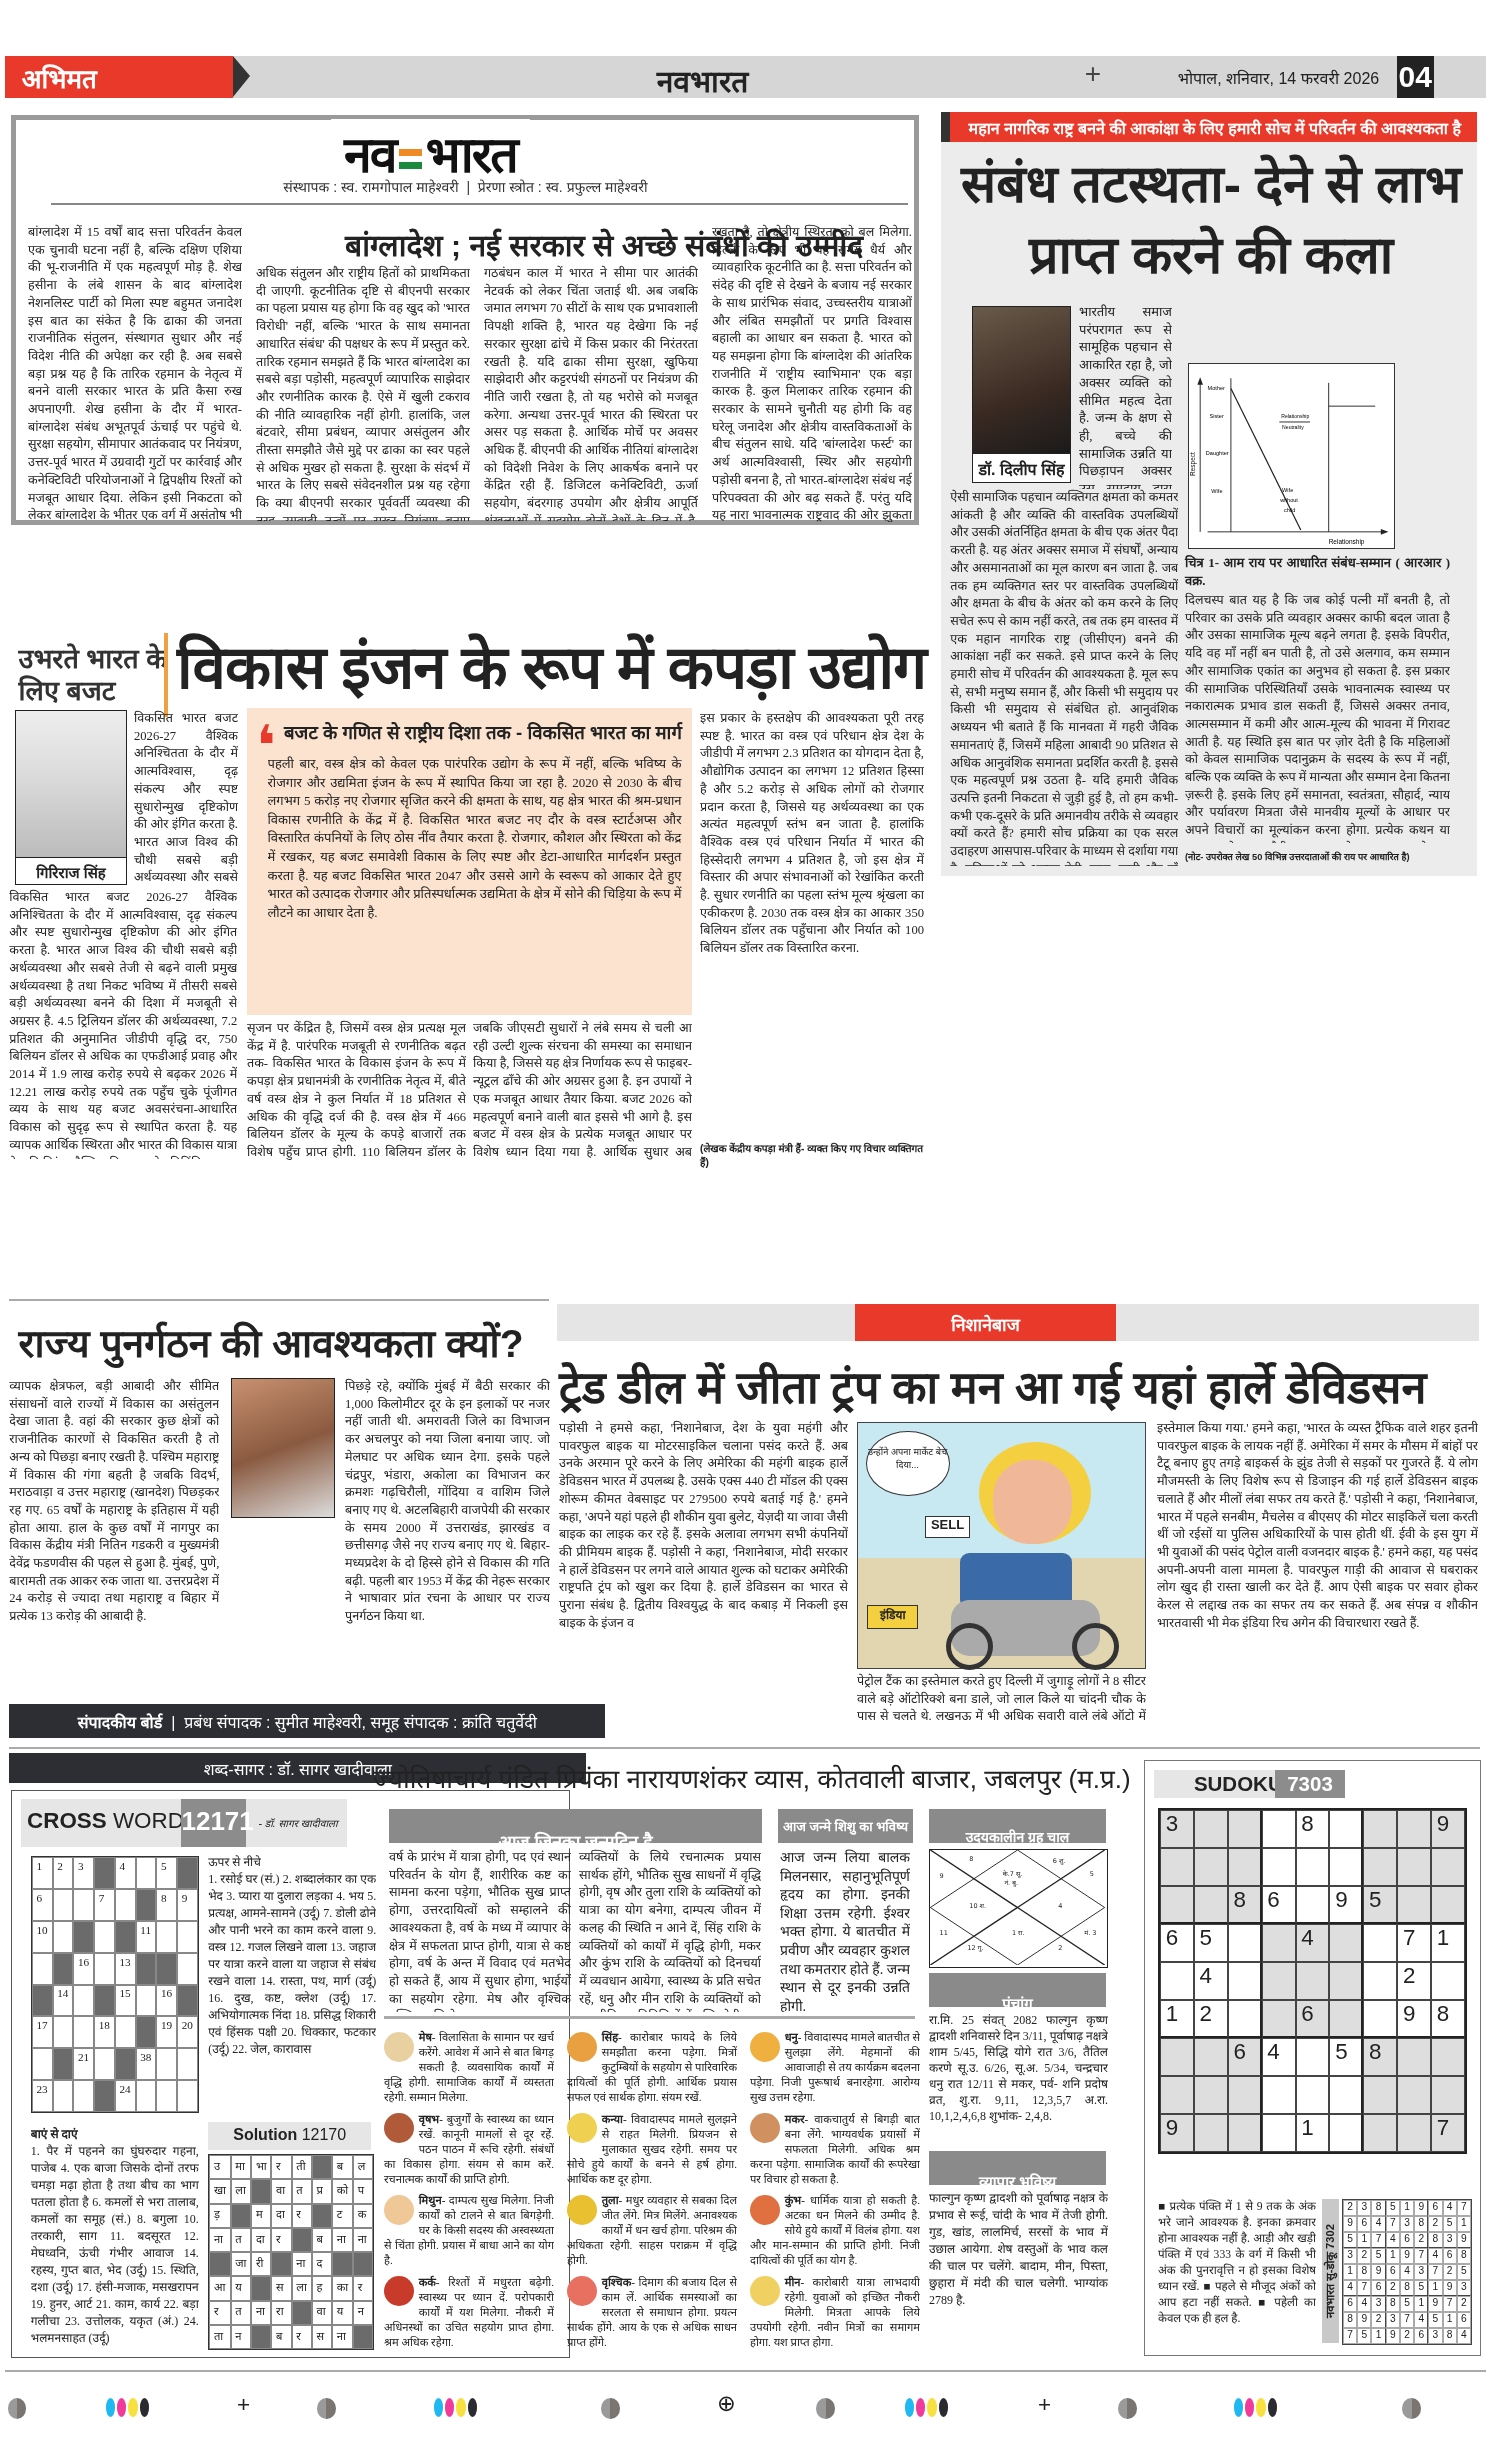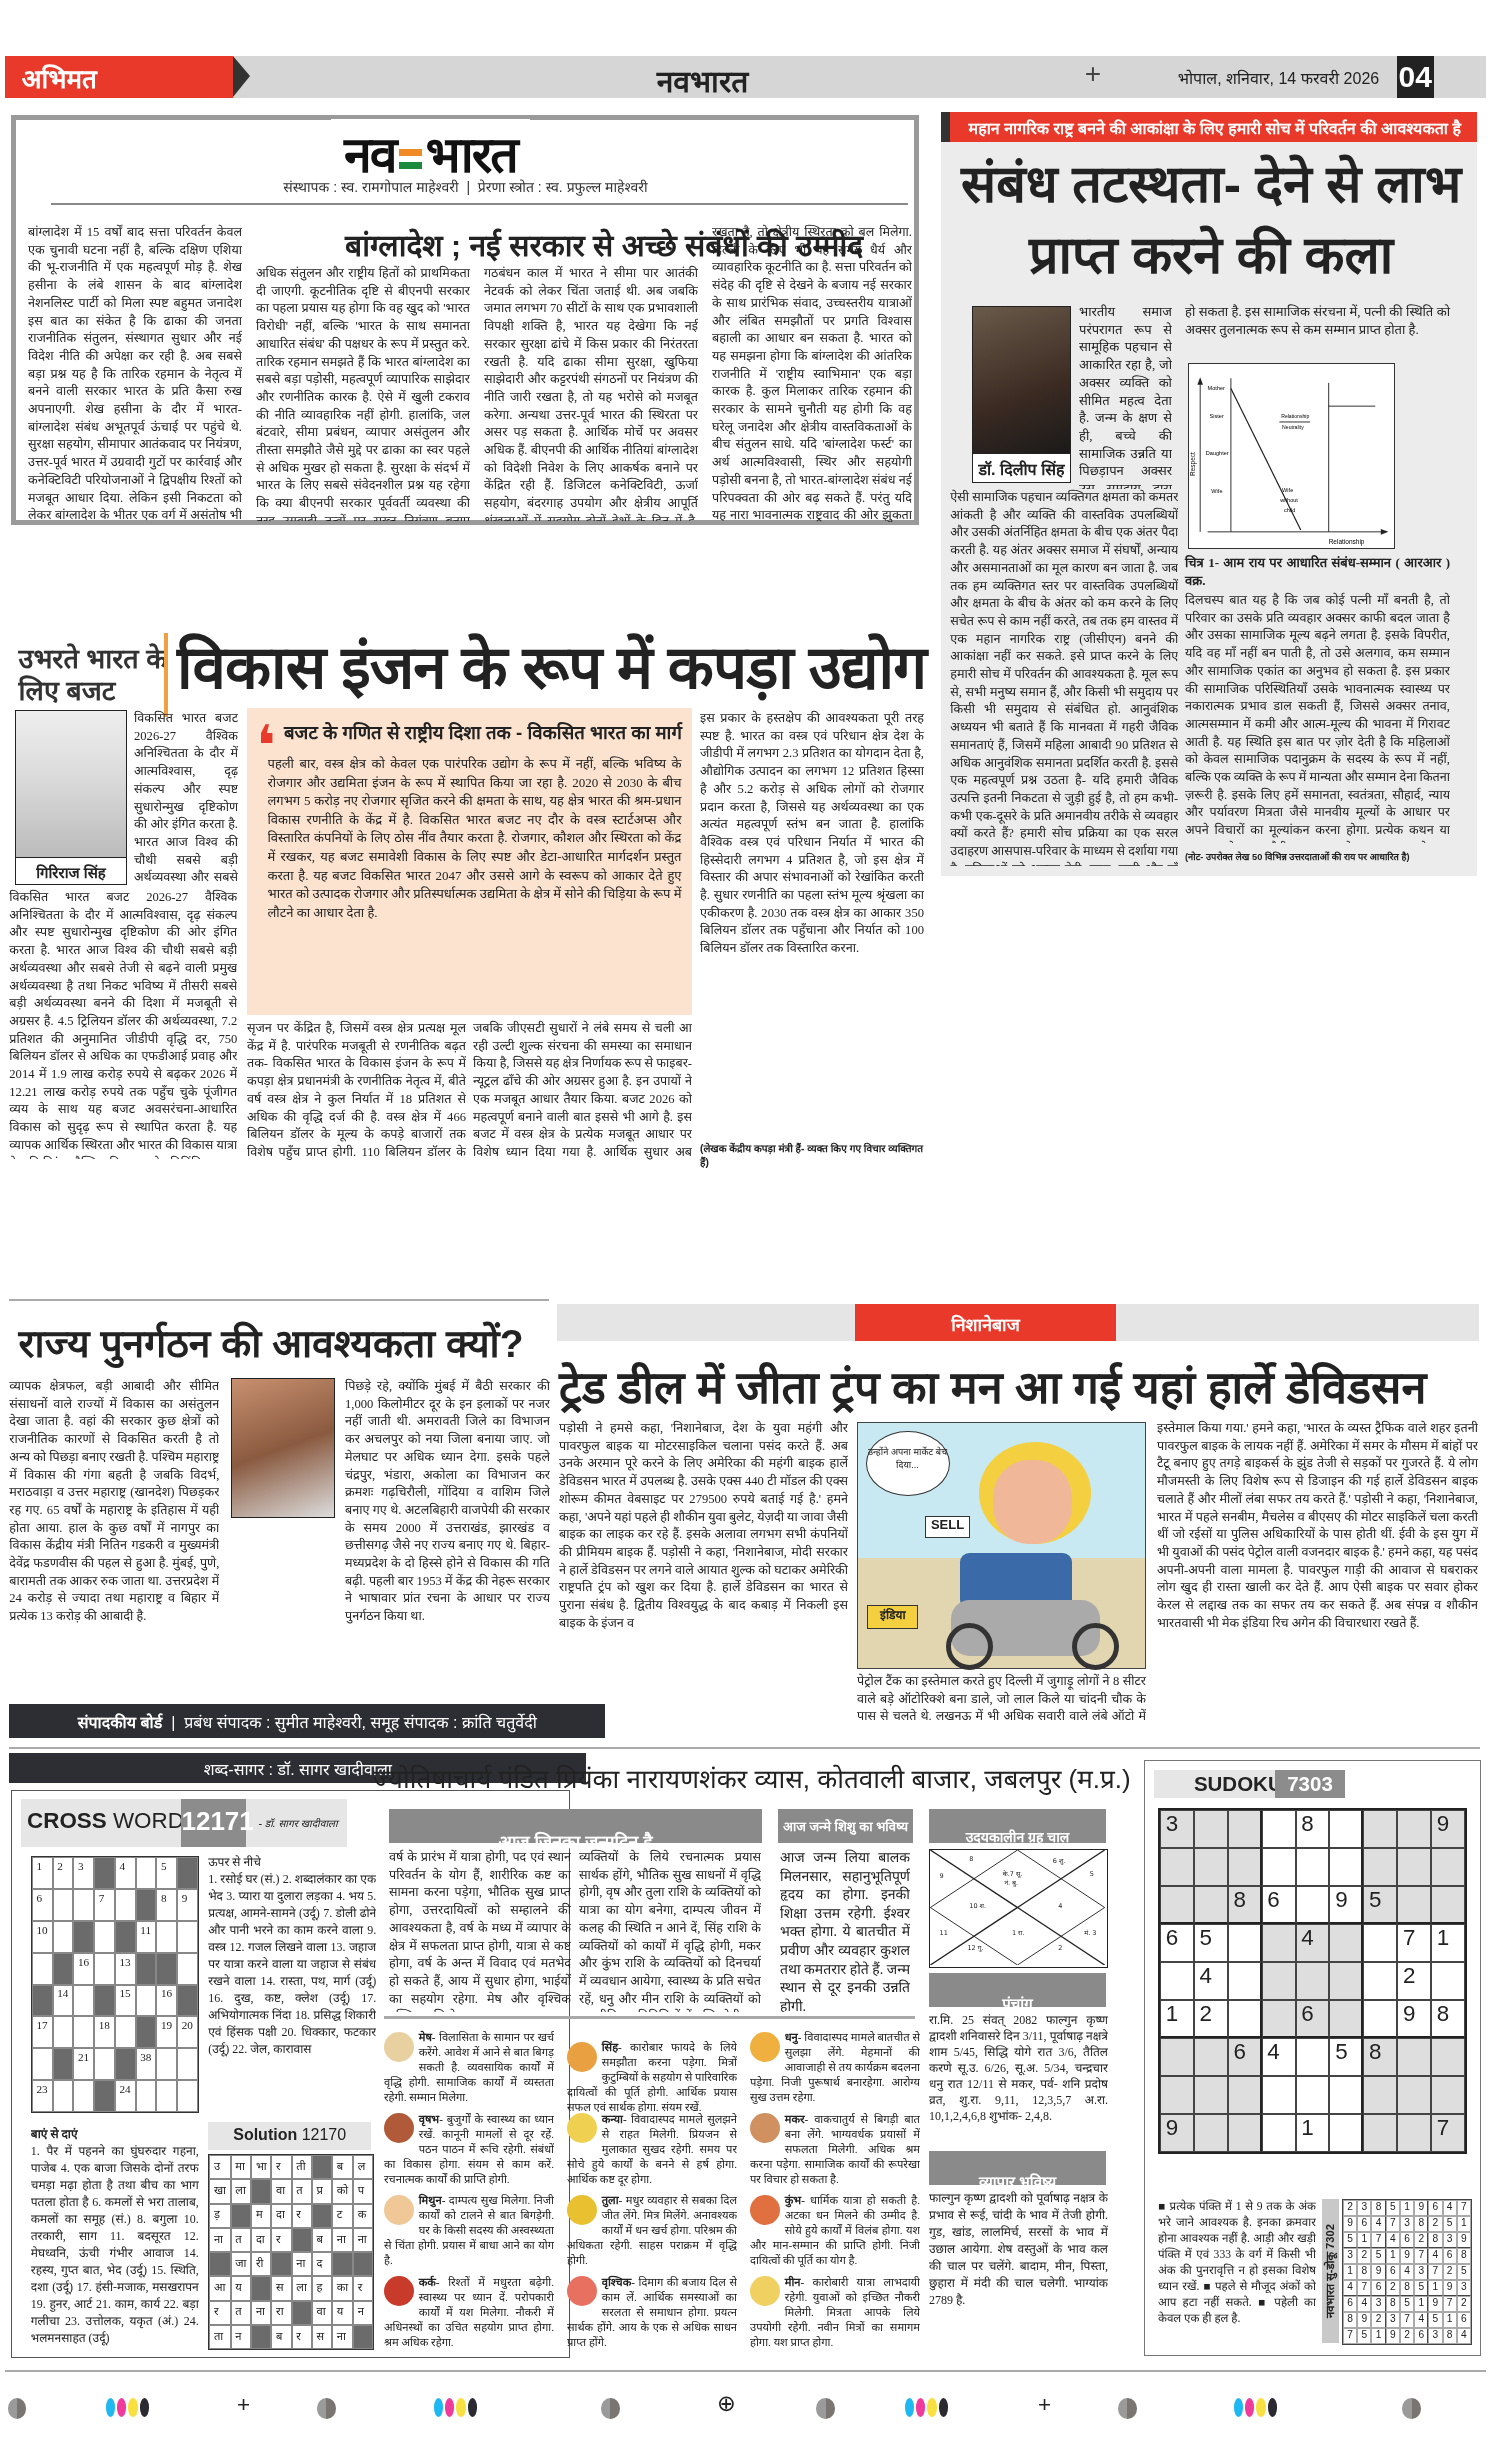--- a/index.html
+++ b/index.html
@@ -86,21 +86,20 @@
 <div class="col txt" style="left:256px;top:265px;width:214px;height:256px;overflow:hidden">अधिक संतुलन और राष्ट्रीय हितों को प्राथमिकता दी जाएगी. कूटनीतिक दृष्टि से बीएनपी सरकार का पहला प्रयास यह होगा कि वह खुद को 'भारत विरोधी' नहीं, बल्कि 'भारत के साथ समानता आधारित संबंध' की पक्षधर के रूप में प्रस्तुत करे. तारिक रहमान समझते हैं कि भारत बांग्लादेश का सबसे बड़ा पड़ोसी, महत्वपूर्ण व्यापारिक साझेदार और रणनीतिक कारक है. ऐसे में खुली टकराव की नीति व्यावहारिक नहीं होगी. हालांकि, जल बंटवारे, सीमा प्रबंधन, व्यापार असंतुलन और तीस्ता समझौते जैसे मुद्दे पर ढाका का स्वर पहले से अधिक मुखर हो सकता है. सुरक्षा के संदर्भ में भारत के लिए सबसे संवेदनशील प्रश्न यह रहेगा कि क्या बीएनपी सरकार पूर्ववर्ती व्यवस्था की तरह उग्रवादी तत्वों पर सख्त नियंत्रण बनाए रखेगी. अतीत में बीएनपी और जमात-ए-इस्लामी के</div>
 <div class="col txt" style="left:484px;top:265px;width:214px;height:256px;overflow:hidden">गठबंधन काल में भारत ने सीमा पार आतंकी नेटवर्क को लेकर चिंता जताई थी. अब जबकि जमात लगभग 70 सीटों के साथ एक प्रभावशाली विपक्षी शक्ति है, भारत यह देखेगा कि नई सरकार सुरक्षा ढांचे में किस प्रकार की निरंतरता रखती है. यदि ढाका सीमा सुरक्षा, खुफिया साझेदारी और कट्टरपंथी संगठनों पर नियंत्रण की नीति जारी रखता है, तो यह भरोसे को मजबूत करेगा. अन्यथा उत्तर-पूर्व भारत की स्थिरता पर असर पड़ सकता है. आर्थिक मोर्चे पर अवसर अधिक हैं. बीएनपी की आर्थिक नीतियां बांग्लादेश को विदेशी निवेश के लिए आकर्षक बनाने पर केंद्रित रही हैं. डिजिटल कनेक्टिविटी, ऊर्जा सहयोग, बंदरगाह उपयोग और क्षेत्रीय आपूर्ति श्रृंखलाओं में सहयोग दोनों देशों के हित में है. बांग्लादेश यदि चीन और पश्चिमी शक्तियों के साथ संतुलन बनाते हुए भारत को प्राथमिक भागीदार बनाए</div>
 <div class="col txt" style="left:712px;top:224px;width:200px;height:298px;overflow:hidden">रखता है, तो क्षेत्रीय स्थिरता को बल मिलेगा. दिल्ली के लिए भी यह समय धैर्य और व्यावहारिक कूटनीति का है. सत्ता परिवर्तन को संदेह की दृष्टि से देखने के बजाय नई सरकार के साथ प्रारंभिक संवाद, उच्चस्तरीय यात्राओं और लंबित समझौतों पर प्रगति विश्वास बहाली का आधार बन सकता है. भारत को यह समझना होगा कि बांग्लादेश की आंतरिक राजनीति में 'राष्ट्रीय स्वाभिमान' एक बड़ा कारक है. कुल मिलाकर तारिक रहमान की सरकार के सामने चुनौती यह होगी कि वह घरेलू जनादेश और क्षेत्रीय वास्तविकताओं के बीच संतुलन साधे. यदि 'बांग्लादेश फर्स्ट' का अर्थ आत्मविश्वासी, स्थिर और सहयोगी पड़ोसी बनना है, तो भारत-बांग्लादेश संबंध नई परिपक्वता की ओर बढ़ सकते हैं. परंतु यदि यह नारा भावनात्मक राष्ट्रवाद की ओर झुकता है, तो कूटनीतिक दूरी बढ़ने का जोखिम भी रहेगा. दक्षिण एशिया की स्थिरता अब ढाका और दिल्ली, दोनों की राजनीतिक परिपक्वता की परीक्षा लेने जा रही है.</div>
 
 <div class="abs right-top">
   <div class="abs rt-kicker redbar sans">महान नागरिक राष्ट्र बनने की आकांक्षा के लिए हमारी सोच में परिवर्तन की आवश्यकता है</div>
   <div class="abs rt-title sans">संबंध तटस्थता- देने से लाभ प्राप्त करने की कला</div>
   <div class="abs photo" style="left:31px;top:194px;width:99px;height:149px"></div>
   <div class="abs caption-box sans" style="left:31px;top:341px;width:99px;height:30px;padding-top:3.7px">डॉ. दिलीप सिंह</div>
   <div class="col txt" style="left:138px;top:191px;width:93px;height:186px;overflow:hidden;font-size:13px">भारतीय समाज परंपरागत रूप से सामूहिक पहचान से आकारित रहा है, जो अक्सर व्यक्ति को सीमित महत्व देता है. जन्म के क्षण से ही, बच्चे की सामाजिक उन्नति या पिछड़ापन अक्सर उस समुदाय द्वारा निर्धारित होता है जिसमें वह जन्म लेता है, चाहे उसके माता-पिता की पृष्ठभूमि या व्यक्तिगत क्षमताएं कुछ भी हों.</div>
-  <div class="col txt" style="left:244px;top:191px;width:265px;height:56px;font-size:13px">हो सकता है. इस सामाजिक संरचना में, पत्नी की स्थिति को अक्सर तुलनात्मक रूप से कम सम्मान प्राप्त होता है.</div>
   <div class="abs chartbox" style="left:247px;top:251px;width:207px;height:186px">
     <svg width="203" height="183" viewBox="0 0 218 196">
       <line x1="12" y1="180" x2="12" y2="20" stroke="#222" stroke-width="1"></line>
       <polygon points="12,14 9,22 15,22" fill="#222"></polygon>
       <text x="6" y="120" font-size="7" transform="rotate(-90 6 120)" font-family="Liberation Sans">Respect</text>
       <line x1="45" y1="15" x2="45" y2="180" stroke="#222"></line>
       <line x1="20" y1="180" x2="212" y2="180" stroke="#222"></line>
       <polygon points="214,180 206,177 206,183" fill="#222"></polygon>
       <text x="150" y="193" font-size="7" font-family="Liberation Sans">Relationship</text>
       <text x="20" y="28" font-size="6" font-family="Liberation Sans">Mother</text>
@@ -327,21 +326,21 @@
 <div class="col txt" style="left:389px;top:1849px;width:182px;height:163px;overflow:hidden">वर्ष के प्रारंभ में यात्रा होगी, पद एवं स्थान परिवर्तन के योग हैं, शारीरिक कष्ट का सामना करना पड़ेगा, भौतिक सुख प्राप्त होगा, उत्तरदायित्वों को सम्हालने की आवश्यकता है, वर्ष के मध्य में व्यापार के क्षेत्र में सफलता प्राप्त होगी, यात्रा से कष्ट होगा, वर्ष के अन्त में विवाद एवं मतभेद हो सकते हैं, आय में सुधार होगा, भाईयों का सहयोग रहेगा. मेष और वृश्चिक वृश्चिक राशि के</div>
 <div class="col txt" style="left:579px;top:1849px;width:182px;height:163px;overflow:hidden">व्यक्तियों के लिये रचनात्मक प्रयास सार्थक होंगे, भौतिक सुख साधनों में वृद्धि होगी, वृष और तुला राशि के व्यक्तियों को यात्रा का योग बनेगा, दाम्पत्य जीवन में कलह की स्थिति न आने दें, सिंह राशि के व्यक्तियों को कार्यों में वृद्धि होगी, मकर और कुंभ राशि के व्यक्तियों को दिनचर्या में व्यवधान आयेगा, स्वास्थ्य के प्रति सचेत रहें, धनु और मीन राशि के व्यक्तियों को राजनीतिक गतिविधियों में वृद्धि होगी, पद एवं प्रभाव बना रहेगा.</div>
 <div class="abs ghead sans" style="left:778px;top:1809px;width:135px;font-size:13px;padding-top:8.4px">आज जन्मे शिशु का भविष्य</div>
 <div class="col txt" style="left:780px;top:1849px;width:130px;height:163px;overflow:hidden;font-size:14px;line-height:18.6px">आज जन्म लिया बालक मिलनसार, सहानुभूतिपूर्ण हृदय का होगा. इनकी शिक्षा उत्तम रहेगी. ईश्वर भक्त होगा. ये बातचीत में प्रवीण और व्यवहार कुशल तथा कमतरार होते हैं. जन्म स्थान से दूर इनकी उन्नति होगी.</div>
 <div class="abs sep" style="left:384px;top:2016px;width:531px;height:2.8px"></div>
 <div id="rashis" class="abs" style="left:384px;top:2030px;width:536px;height:326px;display:grid;grid-template-columns:repeat(3,1fr);grid-template-rows:repeat(4,1fr);grid-auto-flow:column;column-gap:13px">
     <div class="txt" style="font-size: 11.2px; line-height: 15px; overflow: hidden;"><b>मेष- </b><span class="rashi-icon" style="background: rgb(232, 208, 160);"></span><span>विलासिता के सामान पर खर्च करेंगे. आवेश में आने से बात बिगड़ सकती है. व्यवसायिक कार्यों में वृद्धि होगी. सामाजिक कार्यों में व्यस्तता रहेगी. सम्मान मिलेगा.</span></div>
     <div class="txt" style="font-size: 11.2px; line-height: 15px; overflow: hidden;"><b>वृषभ- </b><span class="rashi-icon" style="background: rgb(176, 90, 58);"></span><span>बुजुर्गों के स्वास्थ्य का ध्यान रखें. कानूनी मामलों से दूर रहें. पठन पाठन में रूचि रहेगी. संबंधों का विकास होगा. संयम से काम करें. रचनात्मक कार्यों की प्राप्ति होगी.</span></div>
     <div class="txt" style="font-size: 11.2px; line-height: 15px; overflow: hidden;"><b>मिथुन- </b><span class="rashi-icon" style="background: rgb(240, 200, 152);"></span><span>दाम्पत्य सुख मिलेगा. निजी कार्यों को टालने से बात बिगड़ेगी. घर के किसी सदस्य की अस्वस्थ्यता से चिंता होगी. प्रयास में बाधा आने का योग है.</span></div>
     <div class="txt" style="font-size: 11.2px; line-height: 15px; overflow: hidden;"><b>कर्क- </b><span class="rashi-icon" style="background: rgb(200, 58, 42);"></span><span>रिश्तों में मधुरता बढ़ेगी. स्वास्थ्य पर ध्यान दें. परोपकारी कार्यों में यश मिलेगा. नौकरी में अधिनस्थों का उचित सहयोग प्राप्त होगा. श्रम अधिक रहेगा.</span></div>
-    <div class="txt" style="font-size: 11.2px; line-height: 15px; overflow: hidden; margin-top: 10px;"><b>सिंह- </b><span class="rashi-icon" style="background: rgb(232, 160, 64);"></span><span>कारोबार फायदे के लिये समझौता करना पड़ेगा. मित्रों कुटुम्बियों के सहयोग से पारिवारिक दायित्वों की पूर्ति होगी. आर्थिक प्रयास सफल एवं सार्थक होगा. संयम रखें.</span></div>
+    <div class="txt" style="font-size: 11.2px; line-height: 15px; overflow: hidden;"><b>सिंह- </b><span class="rashi-icon" style="background: rgb(232, 160, 64);"></span><span>कारोबार फायदे के लिये समझौता करना पड़ेगा. मित्रों कुटुम्बियों के सहयोग से पारिवारिक दायित्वों की पूर्ति होगी. आर्थिक प्रयास सफल एवं सार्थक होगा. संयम रखें.</span></div>
     <div class="txt" style="font-size: 11.2px; line-height: 15px; overflow: hidden;"><b>कन्या- </b><span class="rashi-icon" style="background: rgb(240, 208, 80);"></span><span>विवादास्पद मामले सुलझने से राहत मिलेगी. प्रियजन से मुलाकात सुखद रहेगी. समय पर सोचे हुये कार्यों के बनने से हर्ष होगा. आर्थिक कष्ट दूर होगा.</span></div>
     <div class="txt" style="font-size: 11.2px; line-height: 15px; overflow: hidden;"><b>तुला- </b><span class="rashi-icon" style="background: rgb(232, 192, 48);"></span><span>मधुर व्यवहार से सबका दिल जीत लेंगे. मित्र मिलेंगे. अनावश्यक कार्यों में धन खर्च होगा. परिश्रम की अधिकता रहेगी. साहस पराक्रम में वृद्धि होगी.</span></div>
     <div class="txt" style="font-size: 11.2px; line-height: 15px; overflow: hidden;"><b>वृश्चिक- </b><span class="rashi-icon" style="background: rgb(232, 112, 96);"></span><span>दिमाग की बजाय दिल से काम लें. आर्थिक समस्याओं का सरलता से समाधान होगा. प्रयत्न सार्थक होंगे. आय के एक से अधिक साधन प्राप्त होंगे.</span></div>
     <div class="txt" style="font-size: 11.2px; line-height: 15px; overflow: hidden;"><b>धनु- </b><span class="rashi-icon" style="background: rgb(240, 176, 64);"></span><span>विवादास्पद मामले बातचीत से सुलझा लेंगे. मेहमानों की आवाजाही से तय कार्यक्रम बदलना पड़ेगा. निजी पुरूषार्थ बनारहेगा. आरोग्य सुख उत्तम रहेगा.</span></div>
     <div class="txt" style="font-size: 11.2px; line-height: 15px; overflow: hidden;"><b>मकर- </b><span class="rashi-icon" style="background: rgb(208, 144, 96);"></span><span>वाकचातुर्य से बिगड़ी बात बना लेंगे. भाग्यवर्धक प्रयासों में सफलता मिलेगी. अधिक श्रम करना पड़ेगा. सामाजिक कार्यों की रूपरेखा पर विचार हो सकता है.</span></div>
     <div class="txt" style="font-size: 11.2px; line-height: 15px; overflow: hidden;"><b>कुंभ- </b><span class="rashi-icon" style="background: rgb(224, 112, 64);"></span><span>धार्मिक यात्रा हो सकती है. अटका धन मिलने की उम्मीद है. सोये हुये कार्यों में विलंब होगा. यश और मान-सम्मान की प्राप्ति होगी. निजी दायित्वों की पूर्ति का योग है.</span></div>
     <div class="txt" style="font-size: 11.2px; line-height: 15px; overflow: hidden;"><b>मीन- </b><span class="rashi-icon" style="background: rgb(240, 208, 96);"></span><span>कारोबारी यात्रा लाभदायी रहेगी. युवाओं को इच्छित नौकरी मिलेगी. मित्रता आपके लिये उपयोगी रहेगी. नवीन मित्रों का समागम होगा. यश प्राप्त होगा.</span></div>
   </div>
 
 <div class="abs ghead sans" style="left:929px;top:1809px;width:177px;font-size:14px;padding-top:18px">उदयकालीन ग्रह चाल</div>

